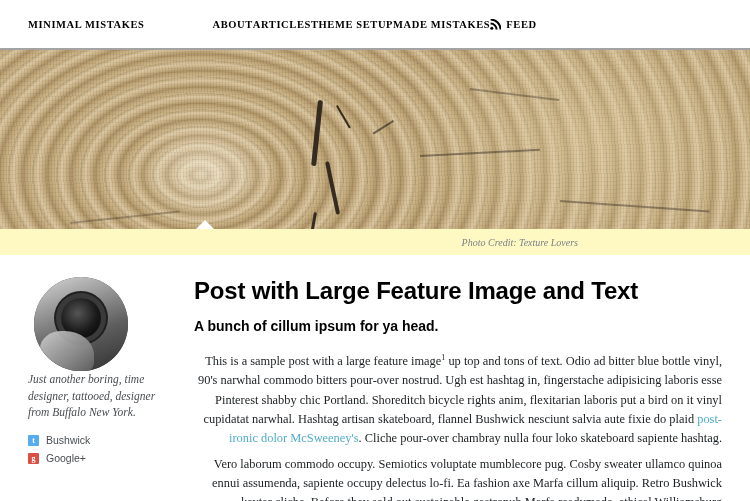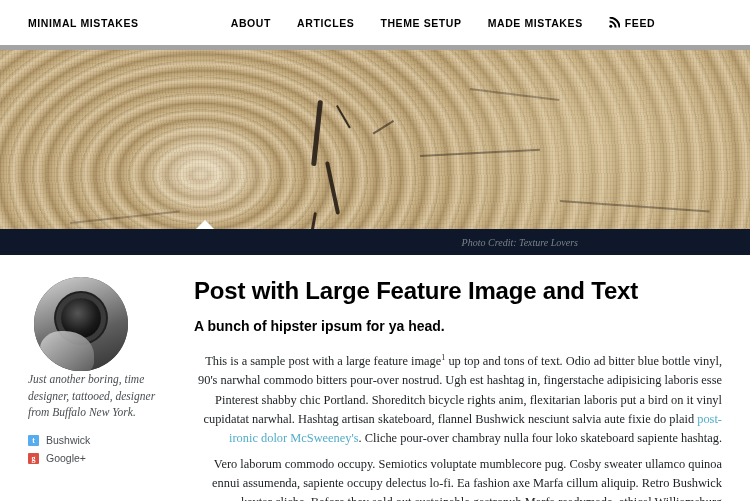--- a/index.html
+++ b/index.html
@@ -14,41 +14,41 @@
     position: relative;
     width: 750px; height: 501px;
     background: #ffffff;
     overflow: hidden;
   }
 
   
   .masthead {
     height: 50px;
     background: #ffffff;
-    border-bottom: 5px solid #a3a3a3;
+    border-bottom: 2px solid #a3a3a3;
     display: flex;
     align-items: center;
     padding: 0 28px;
     position: relative;
     z-index: 5;
+    font-family: Liberation Serif, serif;
   }
   .site-title {
     font-size: 10.5px;
     letter-spacing: 0.6px;
     color: #000000;
     font-weight: 700;
     text-transform: uppercase;
     white-space: nowrap;
     text-decoration: none;
   }
   .nav {
     display: flex;
     align-items: center;
-    gap: 26px;
-    margin-left: 92px;
+    margin-left: 68px;
   }
   .nav-item {
     font-size: 10.5px;
     letter-spacing: 0.6px;
     font-weight: 700;
     text-transform: uppercase;
     color: #000000;
     text-decoration: none;
     white-space: nowrap;
     display: flex;
@@ -105,21 +105,21 @@
   .crack.c5 { left: 393px; top: 70px; width: 2px; height: 24px; transform: rotate(58deg); opacity: .6;}
   .crack.c6 { left: 420px; top: 105px; width: 120px; height: 2px; transform: rotate(-3deg); opacity: .45; }
   .crack.c7 { left: 560px; top: 150px; width: 150px; height: 2px; transform: rotate(4deg); opacity: .40; }
   .crack.c8 { left: 470px; top: 38px; width: 90px; height: 2px; transform: rotate(7deg); opacity: .35; }
   .crack.c9 { left: 70px; top: 172px; width: 110px; height: 2px; transform: rotate(-6deg); opacity: .30; }
 
   .hero-caption-bar {
     position: absolute;
     left: 0; right: 0; bottom: 0;
     height: 26px;
-    background: #0f172a;
+    background: #fef9c3;
     display: flex;
     align-items: center;
     justify-content: flex-end;
     padding-right: 172px;
   }
   .hero-caption {
     font-family: "Liberation Serif", serif;
     font-style: italic;
     font-size: 10px;
     color: #7a8288;
@@ -323,21 +323,21 @@
             <span class="sq-icon ic-google">g</span>
             <span>Google+</span>
           </a>
         </li>
 
       </ul>
     </aside>
 
     <main class="main-col">
       <h1 class="post-title">Post with Large Feature Image and Text</h1>
-      <h2 class="post-subtitle">A bunch of hipster ipsum for ya head.</h2>
+      <h2 class="post-subtitle">A bunch of cillum ipsum for ya head.</h2>
       <div class="post-body">
         <p><span>This is a sample post with a large feature image</span><sup>1</sup><span> up top and tons of text. Odio ad bitter blue bottle vinyl, 90's narwhal commodo bitters pour-over nostrud. Ugh est hashtag in, fingerstache adipisicing laboris esse Pinterest shabby chic Portland. Shoreditch bicycle rights anim, flexitarian laboris put a bird on it vinyl cupidatat narwhal. Hashtag artisan skateboard, flannel Bushwick nesciunt salvia aute fixie do plaid </span><a href="#">post-ironic dolor McSweeney's</a><span>. Cliche pour-over chambray nulla four loko skateboard sapiente hashtag.</span></p>
         <p class="indent">Vero laborum commodo occupy. Semiotics voluptate mumblecore pug. Cosby sweater ullamco quinoa ennui assumenda, sapiente occupy delectus lo-fi. Ea fashion axe Marfa cillum aliquip. Retro Bushwick keytar cliche. Before they sold out sustainable gastropub Marfa readymade, ethical Williamsburg skateboard brunch qui consectetur gentrify semiotics. Mustache cillum irony, fingerstache magna pour-over</p>
       </div>
     </main>
 
   </div>
 </div>
 
 </body></html>

